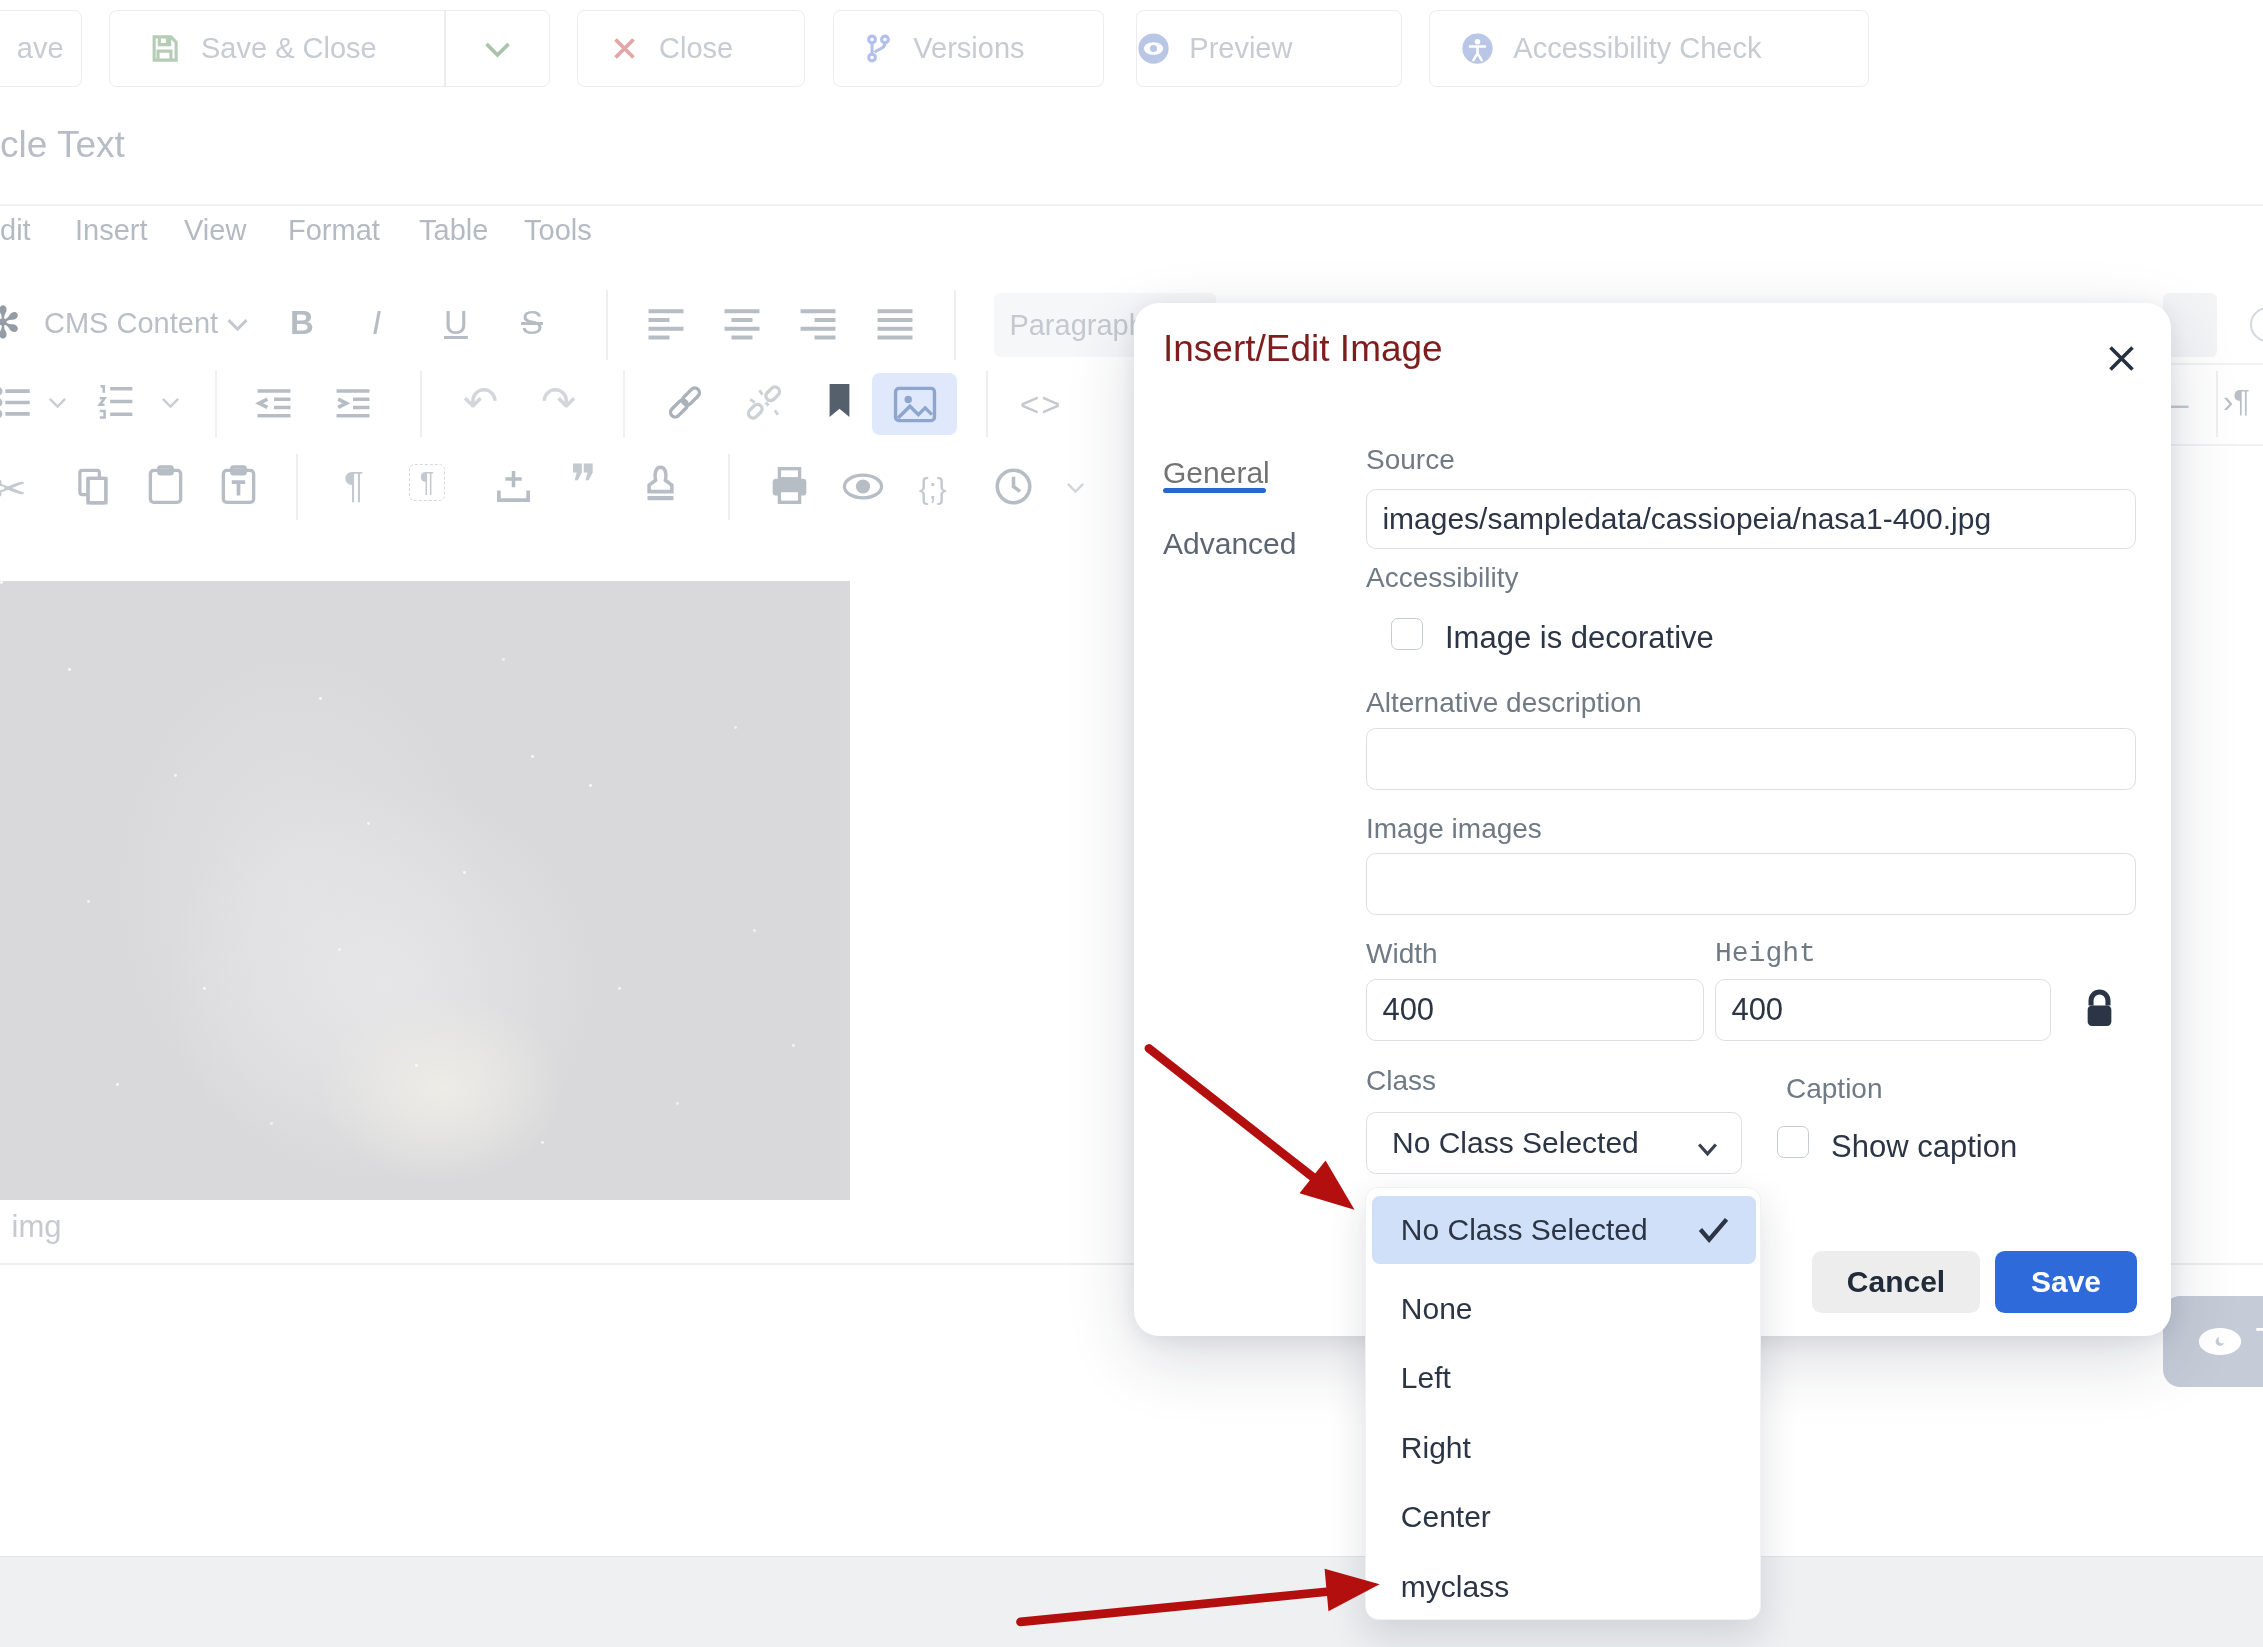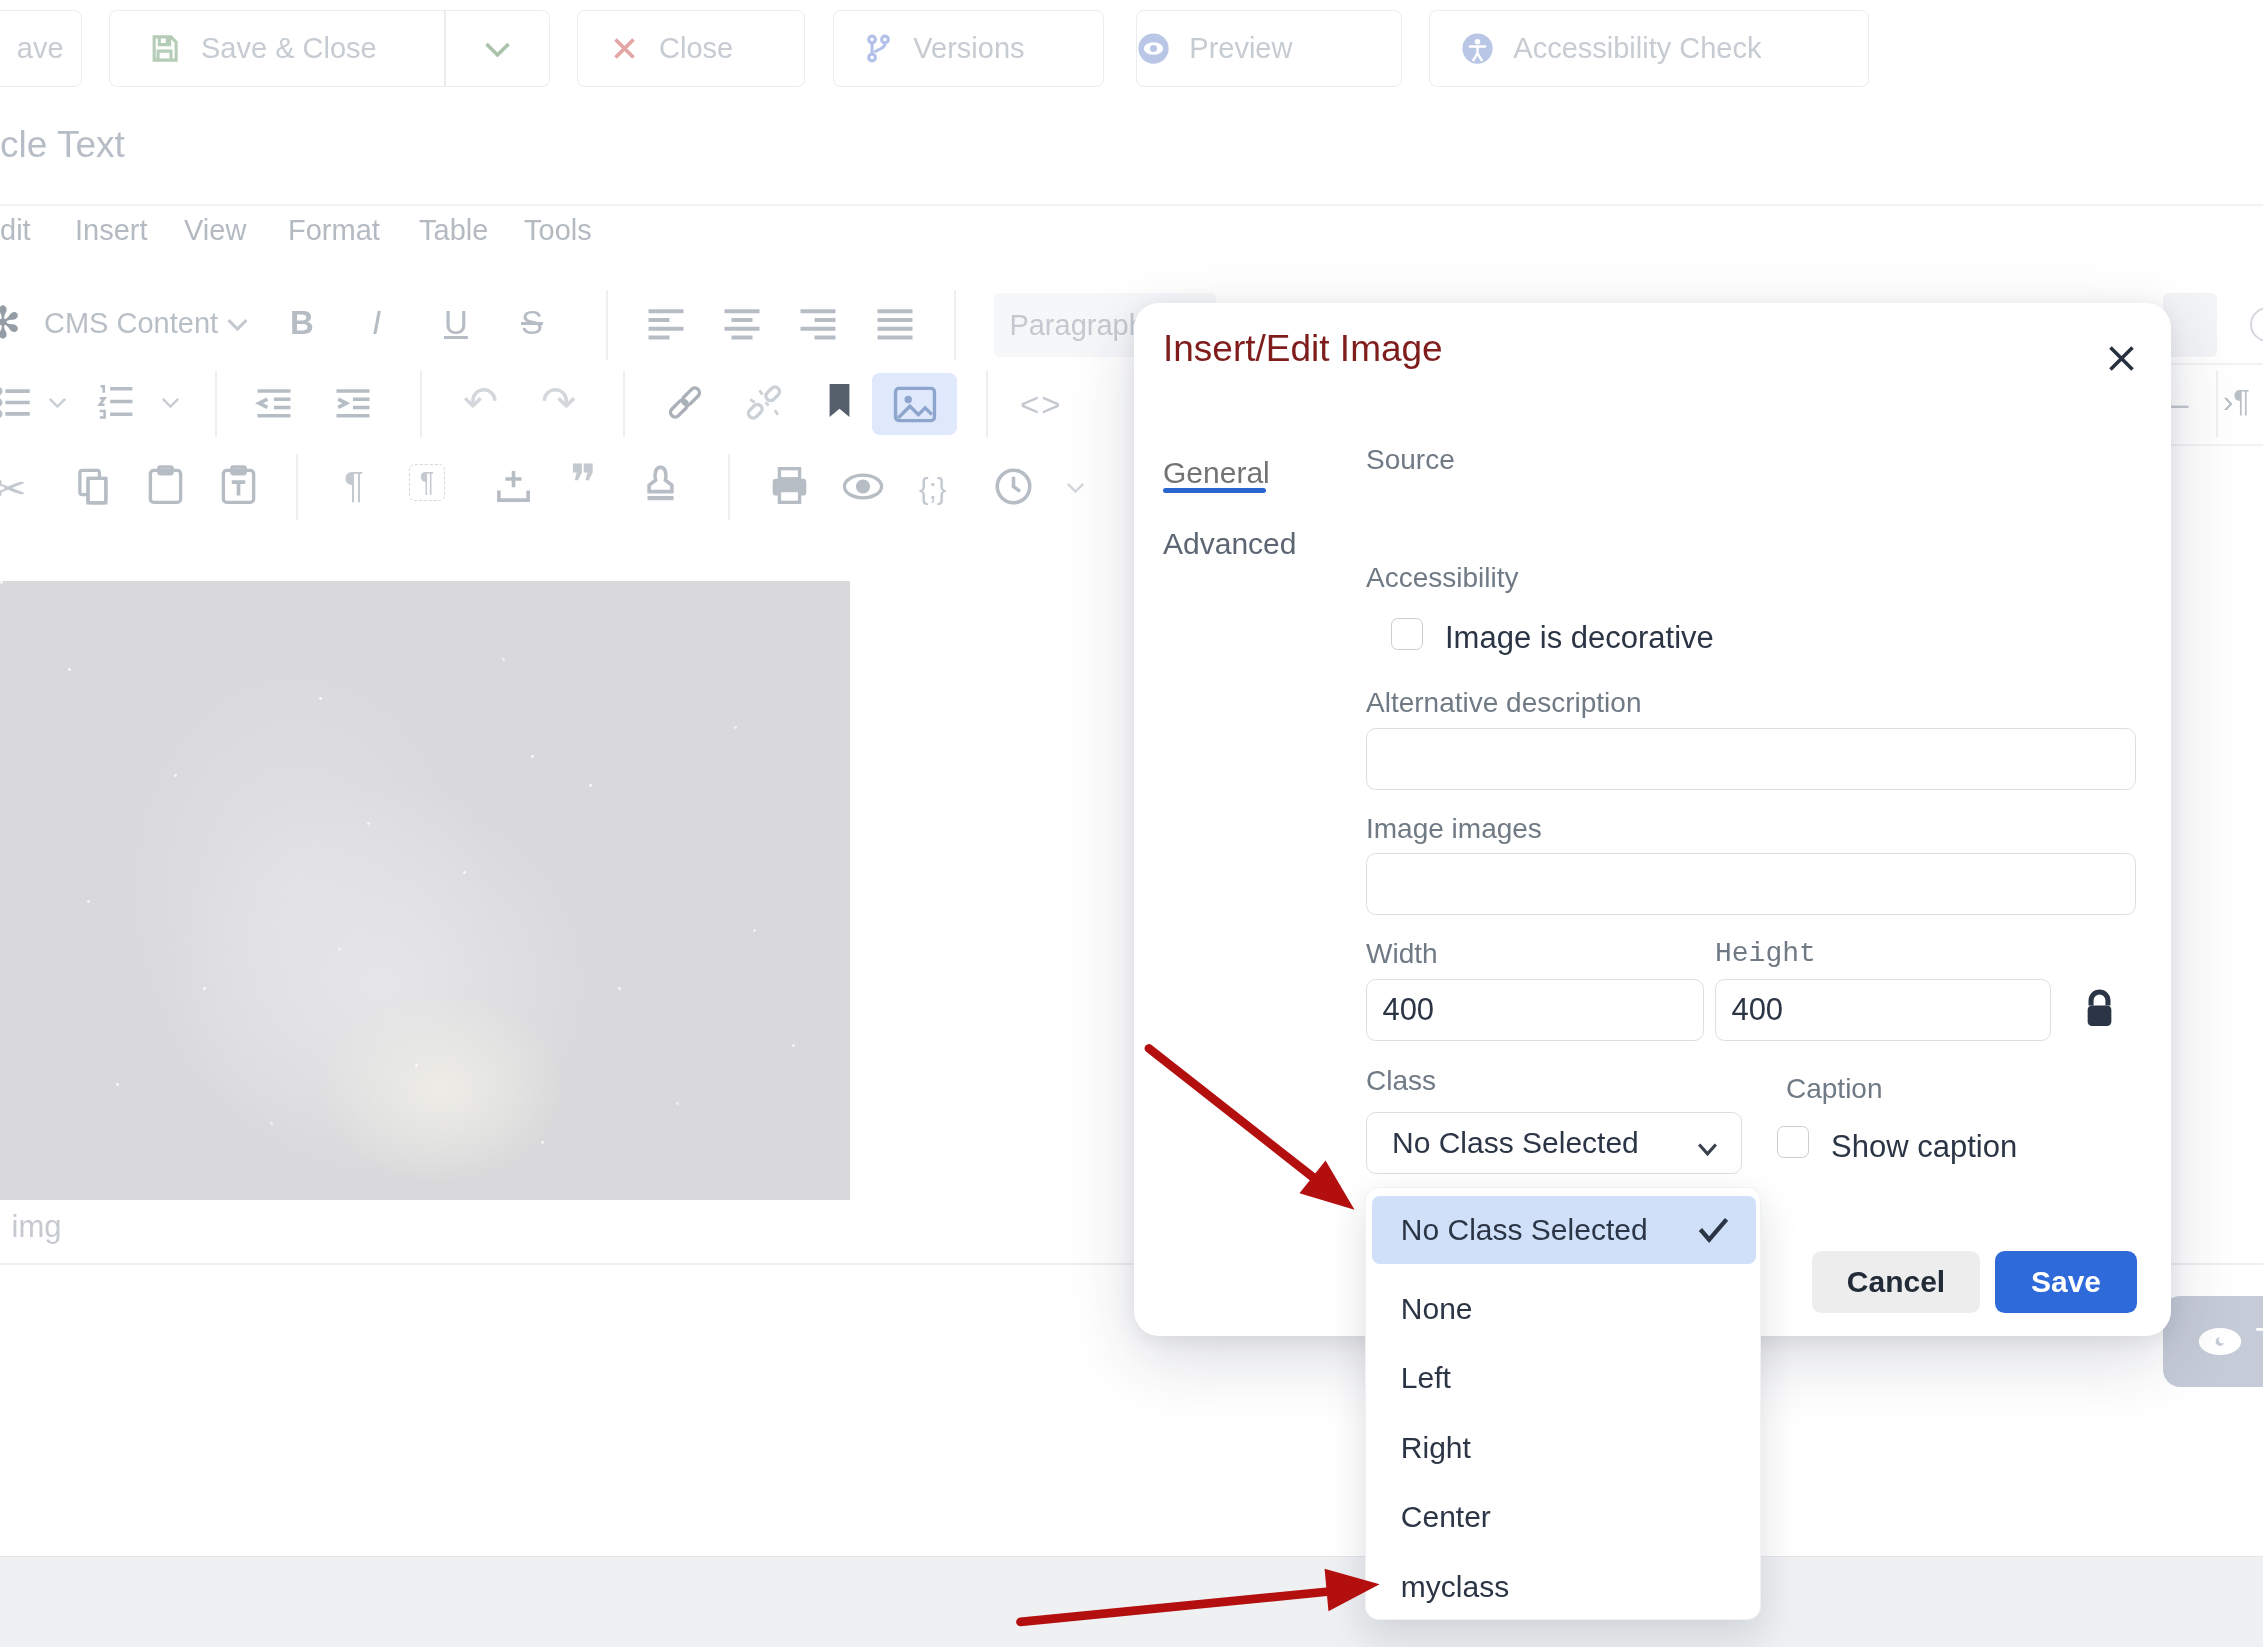--- a/index.html
+++ b/index.html
@@ -346,20 +346,21 @@
       <svg width="33" height="33" viewBox="0 0 24 24" fill="none" stroke="#27303f" stroke-width="2.6">
           <path d="M4 4 L20 20 M20 4 L4 20"></path>
         </svg>
     </span>
 
     <span class="tab active" style="top:141px;">General</span>
     <div class="tab-underline"></div>
     <span class="tab idle" style="top:224px;">Advanced</span>
 
     <span class="flabel" style="left:232px;top:141px;">Source</span>
+    <input class="finput" style="left: 232px; top: 186px; width: 770px;" readonly="" value="images/sampledata/cassiopeia/nasa1-400.jpg">
 
     <span class="flabel" style="left:232px;top:259px;">Accessibility</span>
     <span class="cbox" style="left:257px;top:315px;"></span>
     <span class="ctext" style="left:311px;top:317px;">Image is decorative</span>
 
     <span class="flabel" style="left:232px;top:384px;">Alternative description</span>
     <input class="finput" style="left: 232px; top: 425px; width: 770px; height: 62px;" readonly="" value="">
 
     <span class="flabel" style="left:232px;top:510px;">Image images</span>
     <input class="finput" style="left: 232px; top: 550px; width: 770px; height: 62px;" readonly="" value="">

